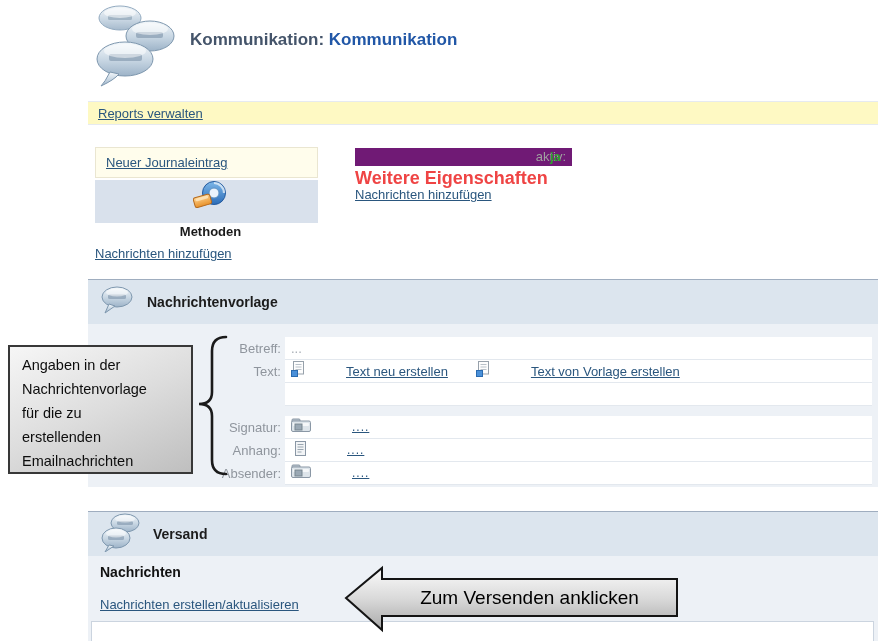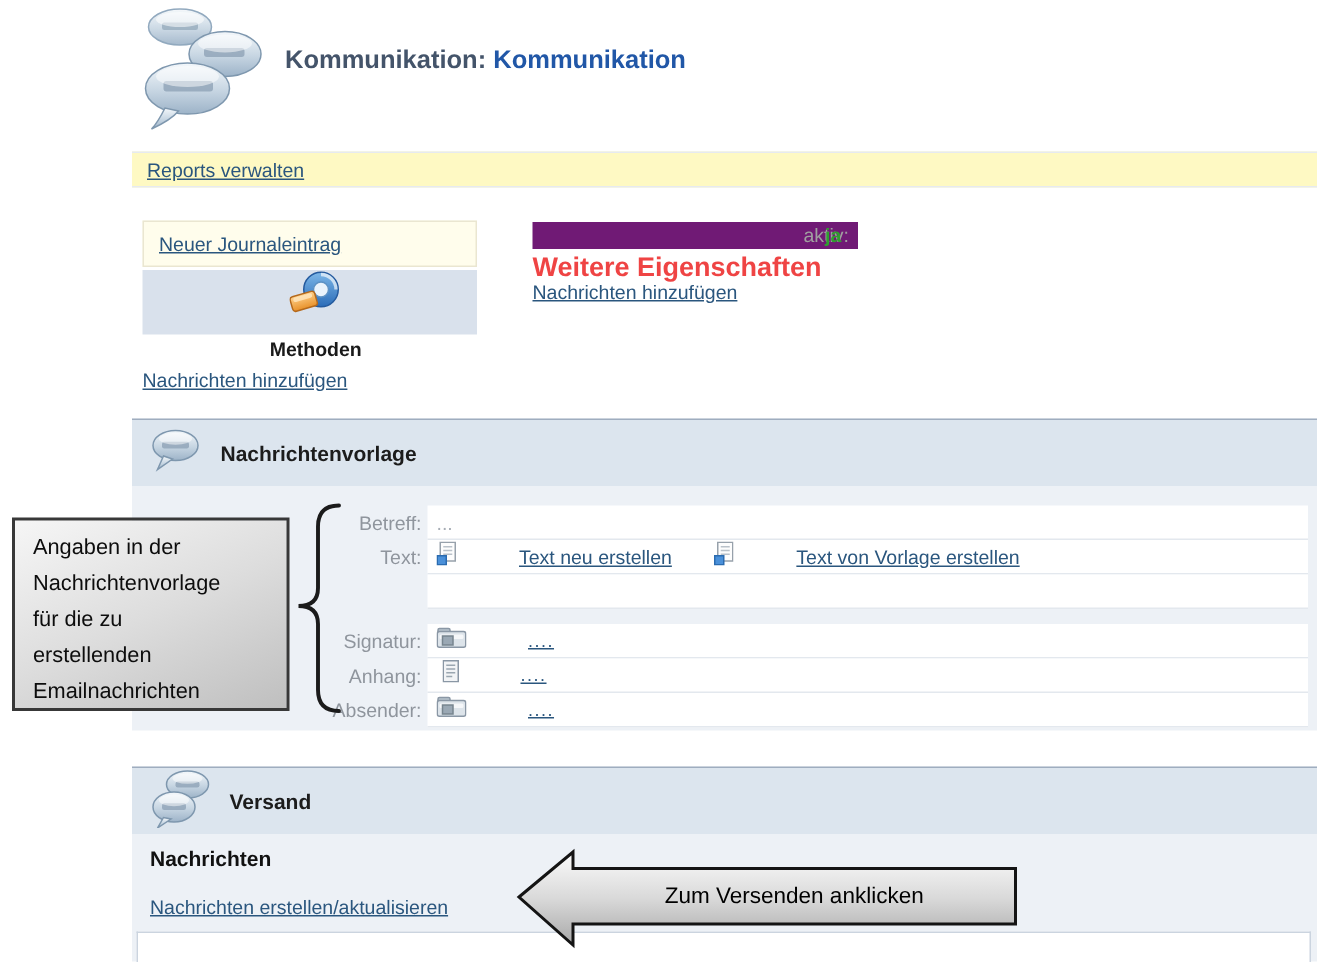--- a/index.html
+++ b/index.html
@@ -64,21 +64,21 @@
                       background:#fff; border:1px solid #cbd4df; border-bottom:none; }
 
   
   #note-box { left:8px; top:345px; width:185px; height:129px;
               background:linear-gradient(155deg,#f6f6f6 0%,#dddddd 50%,#bfbfbf 100%);
               border:2px solid #383838; padding:6px 6px 0 12px;
               font-size:14.5px; line-height:24px; color:#0d0d0d; white-space:pre-line; }
   #brace-svg { left:194px; top:334px; }
   #arrow-svg { left:340px; top:561px; }
   #arrow-label { left:382px; top:579px; width:295px; height:37px; display:flex;
-                 align-items:center; justify-content:center; font-size:15px; color:#000; }
+                 align-items:center; justify-content:center; font-size:19px; color:#000; }
 </style>
 </head>
 <body>
 
 <div class="abs" id="logo">
   <svg width="90" height="88" viewBox="0 0 90 88">
     <defs>
       <linearGradient id="silv1" x1="0" y1="0" x2="0" y2="1">
         <stop offset="0" stop-color="#f4f8fb"></stop>
           <stop offset="0.55" stop-color="#c6d5e2"></stop>

